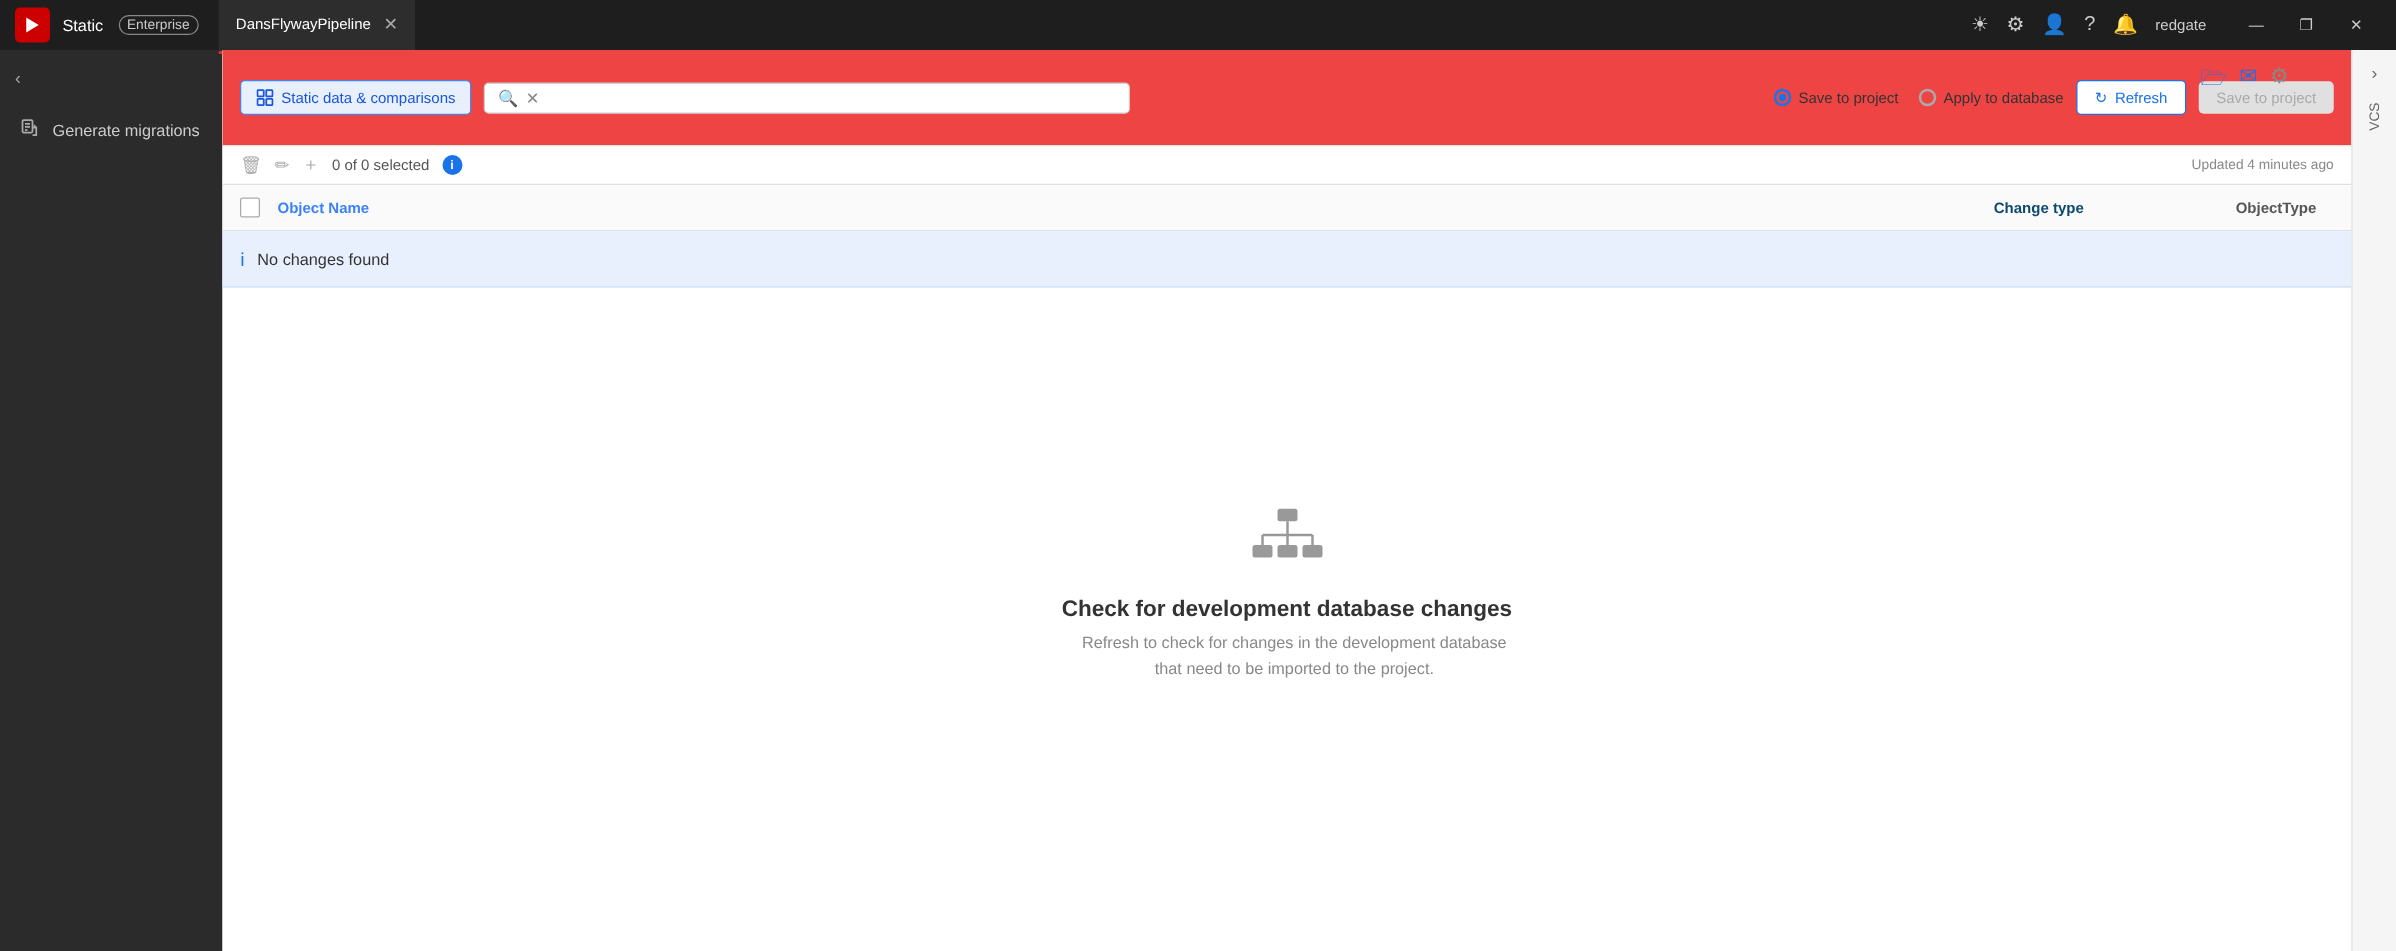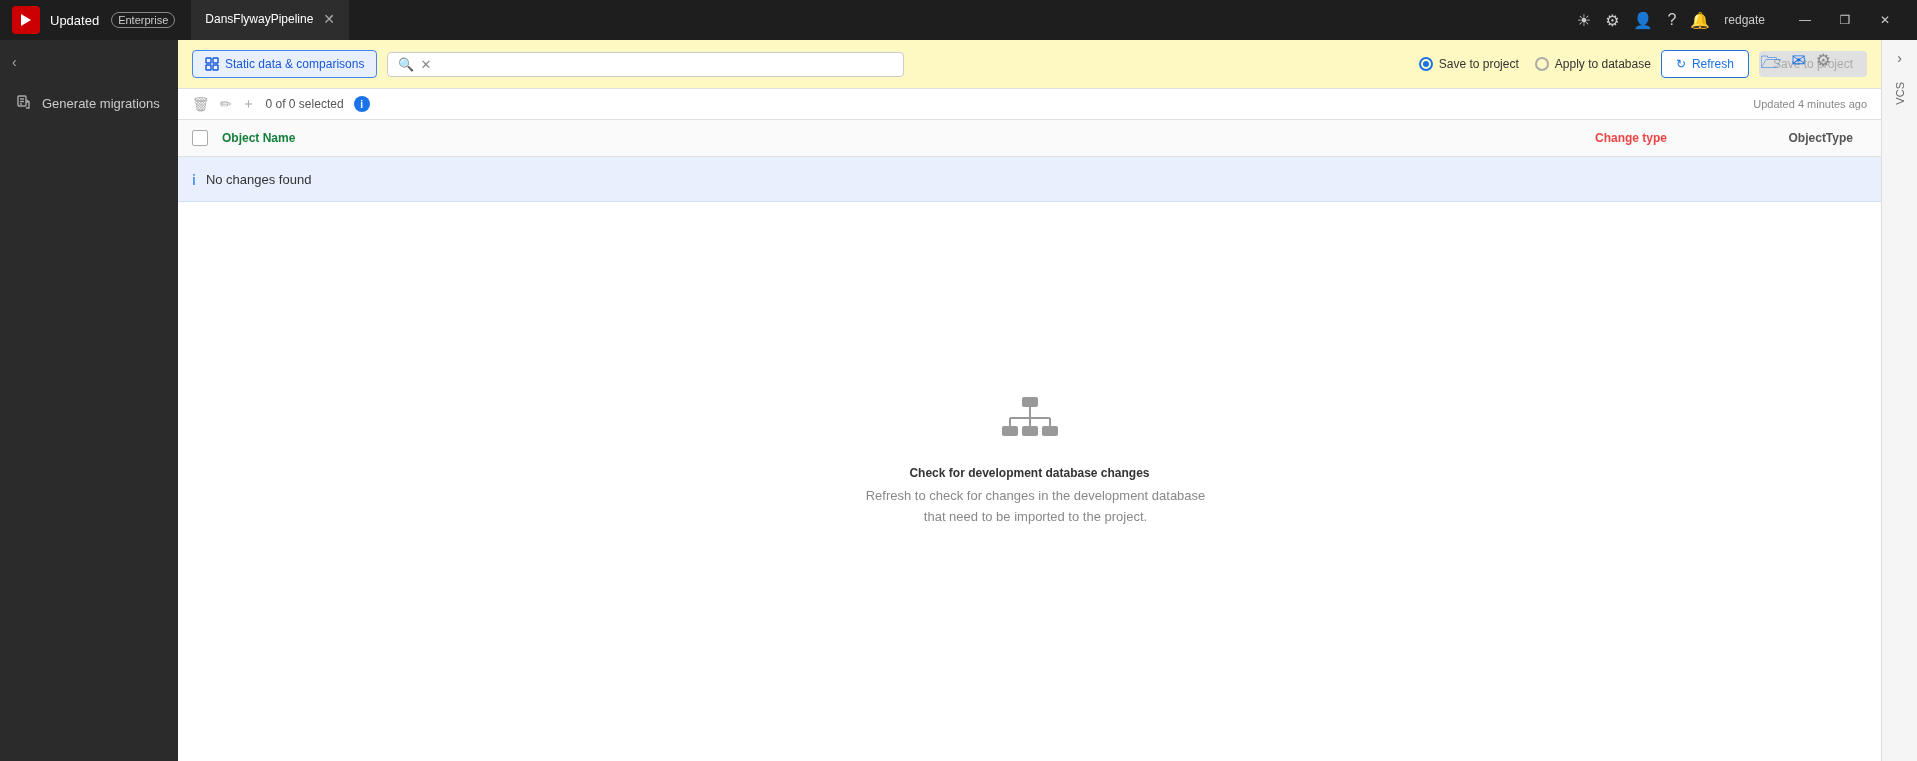--- a/index.html
+++ b/index.html
@@ -123,24 +123,24 @@
       background: #ffffff;
       display: flex;
       flex-direction: column;
       overflow: hidden;
     }
 
     
     .toolbar-top {
       display: flex;
       align-items: center;
-      padding: 10px 14px;
+      padding: 24px 14px;
       gap: 10px;
       border-bottom: 1px solid #e0e0e0;
-      background: #fef9c3;
+      background: #ef4444;
     }
     .btn-static-data {
       display: flex;
       align-items: center;
       gap: 6px;
       background: #e8f0fe;
       border: 1px solid #4285f4;
       color: #1a56db;
       font-size: 12px;
       padding: 6px 12px;
@@ -230,22 +230,22 @@
 
     
     .table-header {
       display: flex;
       align-items: center;
       padding: 10px 14px;
       border-bottom: 1px solid #e0e0e0;
       background: #fafafa;
     }
     .table-checkbox { width: 30px; }
-    .col-object-name { flex: 1; font-size: 12px; font-weight: 600; color: #15803d; }
-    .col-change-type { width: 200px; font-size: 12px; font-weight: 600; color: #ef4444; text-align: right; padding-right: 40px; }
+    .col-object-name { flex: 1; font-size: 12px; font-weight: 600; color: #3b82f6; }
+    .col-change-type { width: 200px; font-size: 12px; font-weight: 600; color: #0c4a6e; text-align: right; padding-right: 40px; }
     .col-object-type { width: 160px; font-size: 12px; font-weight: 600; color: #555; text-align: right; padding-right: 14px; }
 
     
     .no-changes-row {
       display: flex;
       align-items: center;
       gap: 10px;
       padding: 12px 14px;
       background: #e8f0fe;
       border-bottom: 1px solid #d0ddf7;
@@ -259,21 +259,21 @@
       display: flex;
       flex-direction: column;
       align-items: center;
       justify-content: center;
       padding-bottom: 40px;
     }
     .empty-icon {
       color: #999;
       margin-bottom: 16px;
     }
-    .empty-title { font-size: 12px; font-weight: 600; color: #333; margin-bottom: 6px; }
+    .empty-title { font-size: 18px; font-weight: 600; color: #333; margin-bottom: 6px; }
     .empty-subtitle { font-size: 13px; color: #888; text-align: center; line-height: 1.6; margin-left: 12px; }
 
     
     .db-icon-svg { width: 60px; height: 50px; }
 
     
     .checkbox-box {
       width: 16px; height: 16px;
       border: 1px solid #aaa;
       border-radius: 2px;
@@ -284,21 +284,21 @@
   </style>
 </head>
 <body>
 
 <div class="titlebar">
   <div class="titlebar-logo">
     <svg viewBox="0 0 16 16">
       <polygon points="3,2 13,8 3,14" fill="white"></polygon>
     </svg>
   </div>
-  <span class="titlebar-appname">Updated</span>
+  <span class="titlebar-appname">Static</span>
   <span class="enterprise-badge">Enterprise</span>
   <div class="tab-item">
     <span>DansFlywayPipeline</span>
     <span class="tab-close">✕</span>
   </div>
   <div class="titlebar-spacer"></div>
   <div class="titlebar-actions">
     <span class="titlebar-icon">☀</span>
     <span class="titlebar-icon">⚙</span>
     <span class="titlebar-icon">👤</span>

